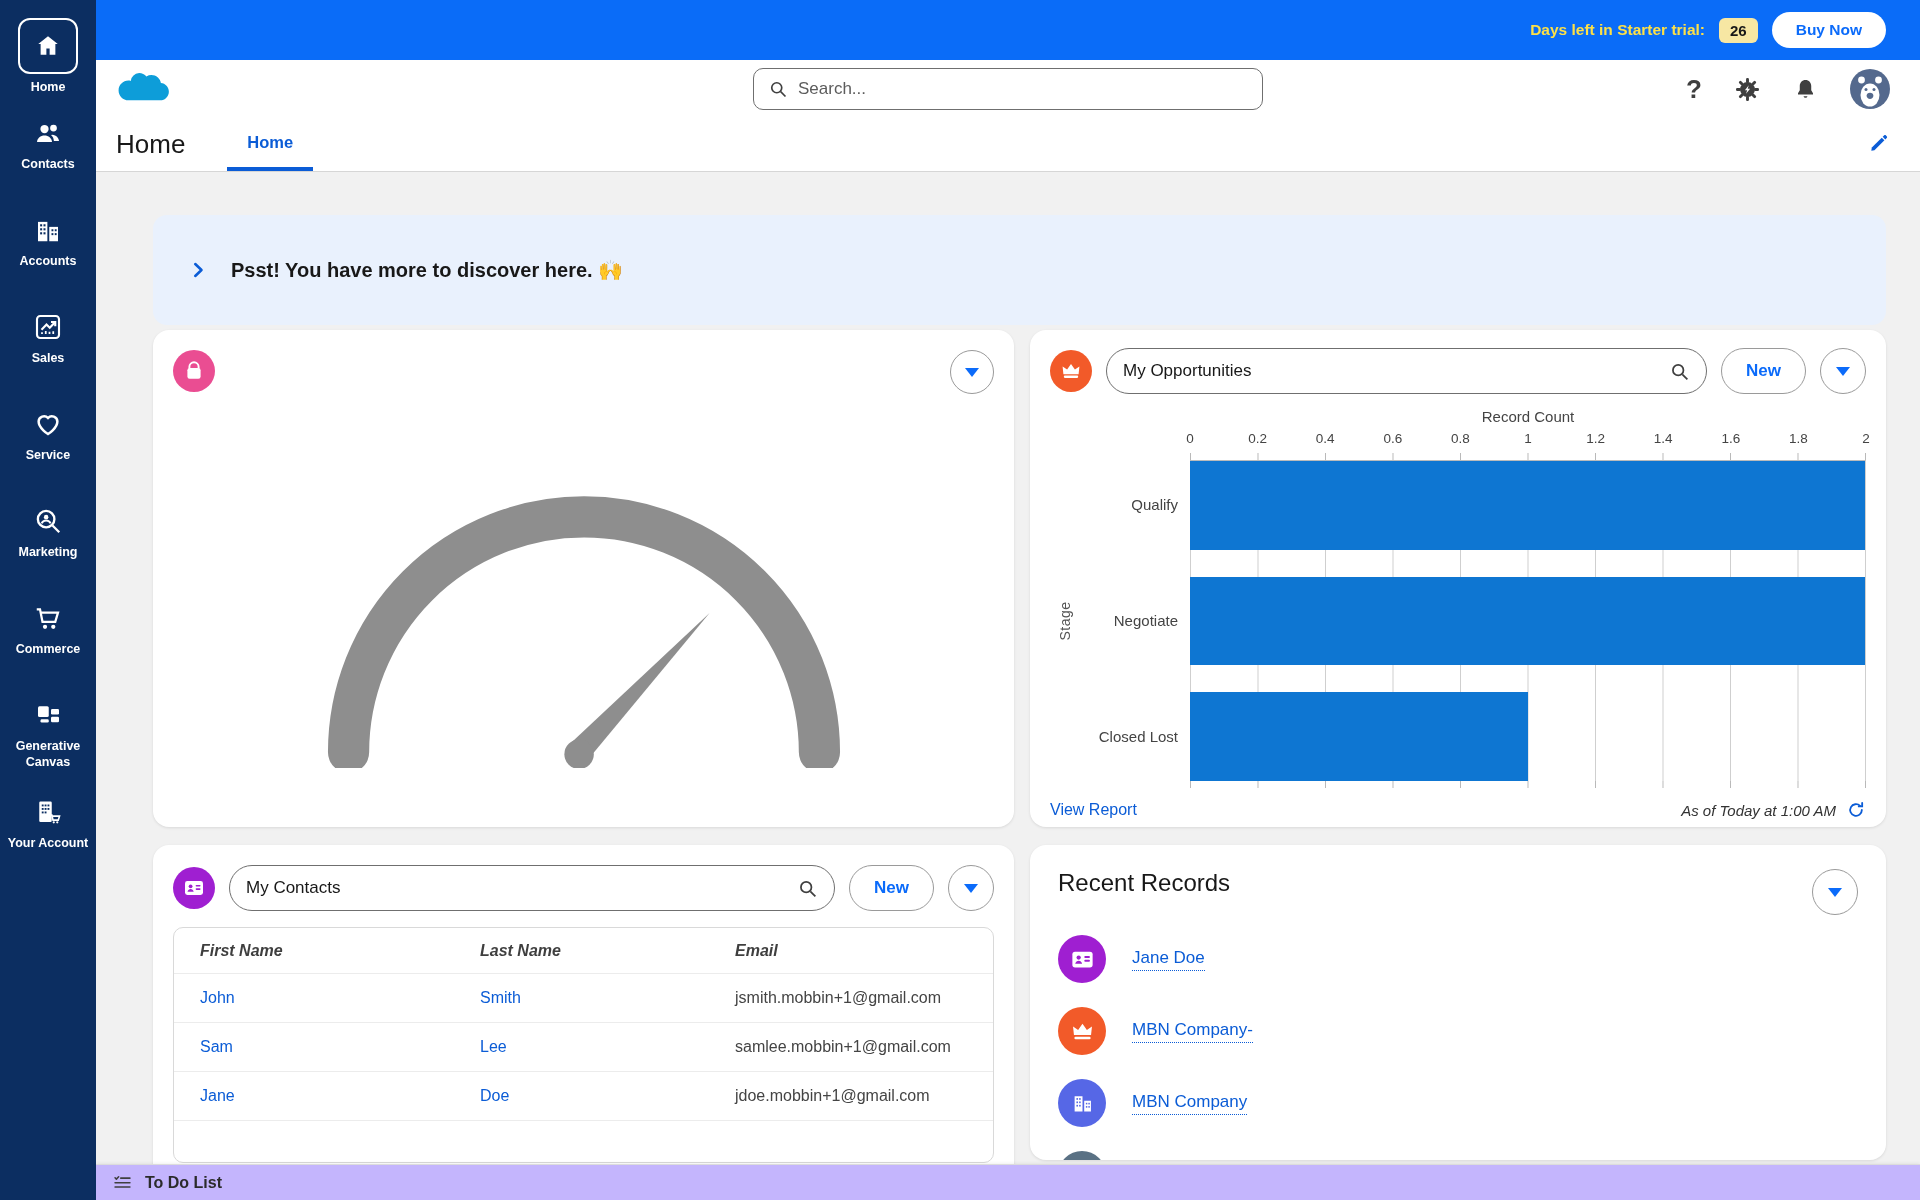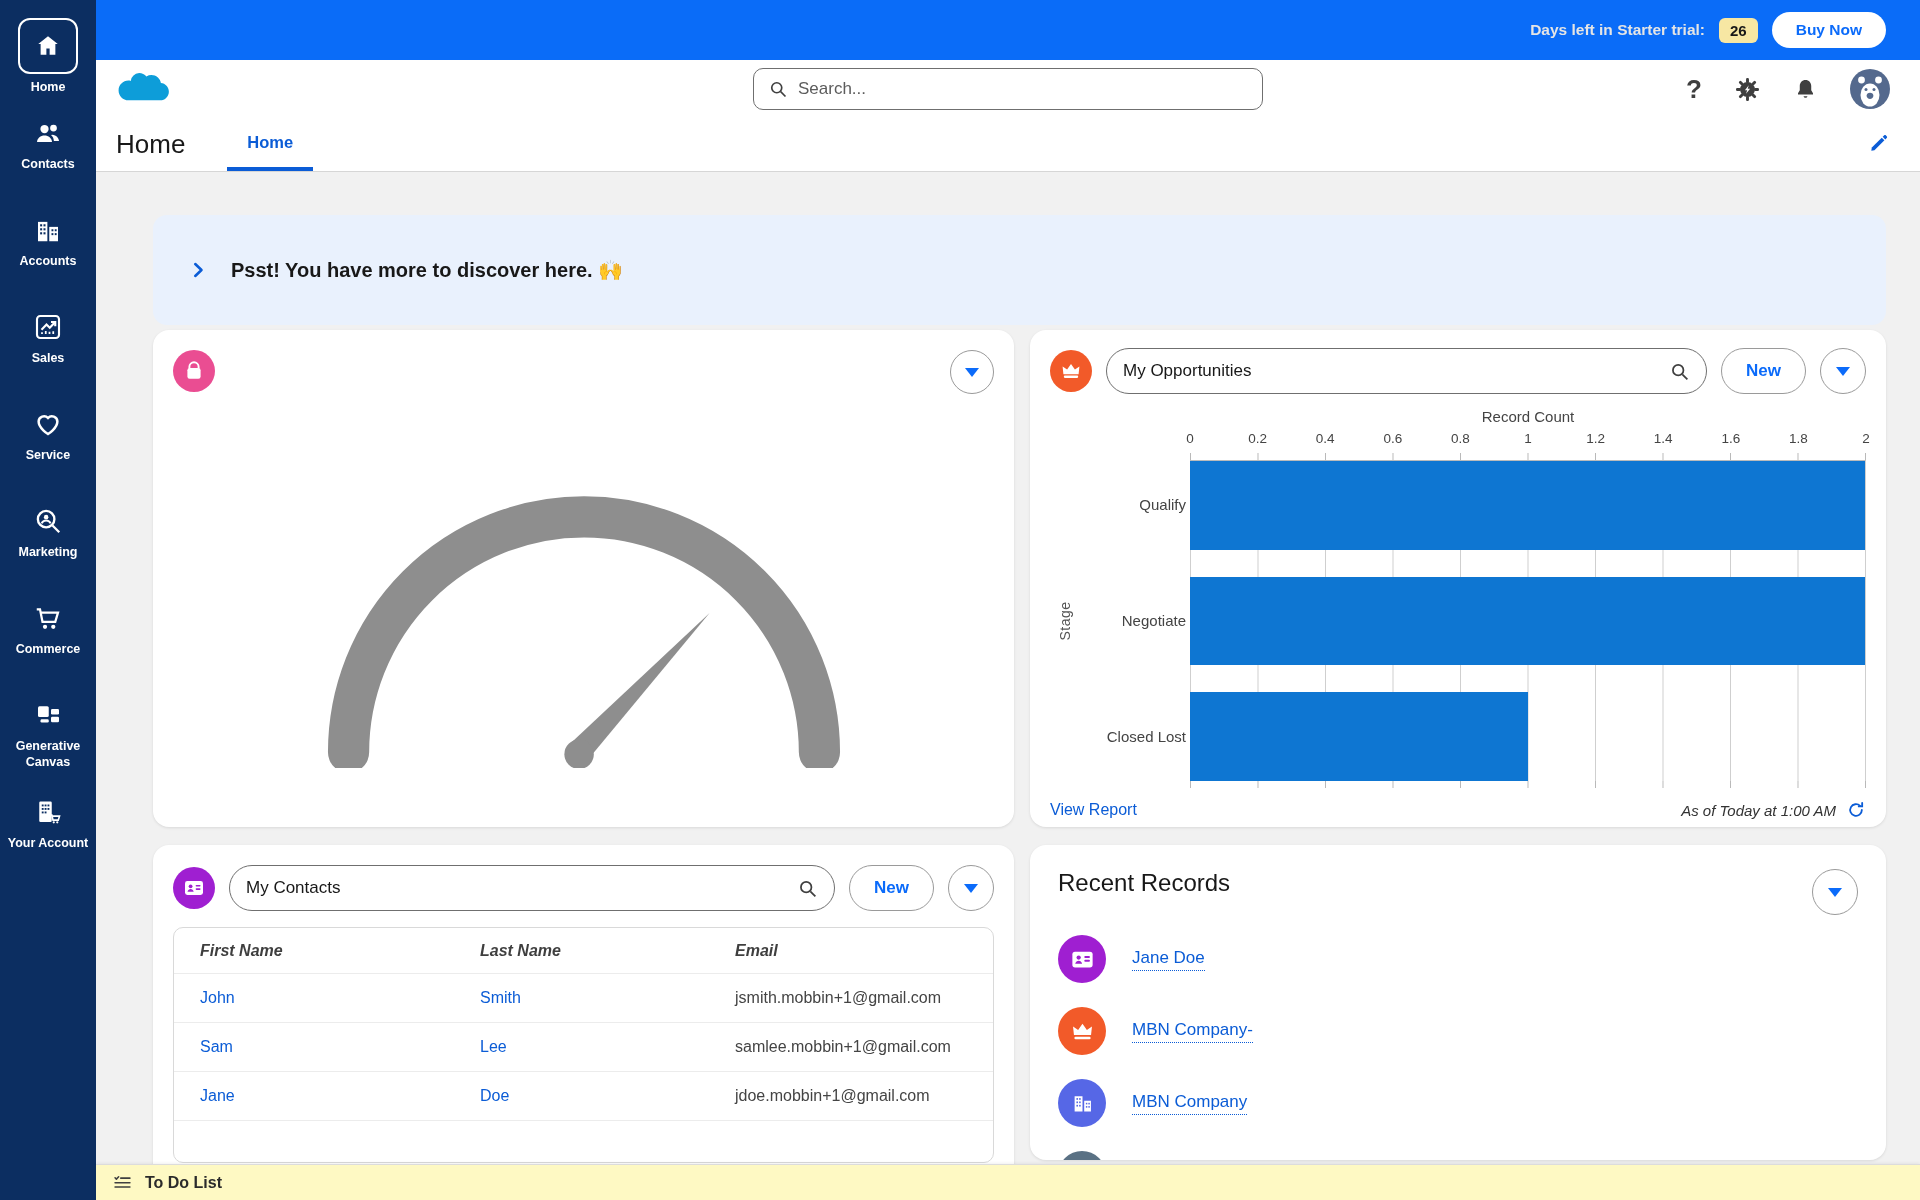--- a/index.html
+++ b/index.html
@@ -10,21 +10,21 @@
   .sidebar { position:absolute; left:0; top:0; width:96px; height:1200px; background:#0c2e61; z-index:20; display:flex; flex-direction:column; align-items:center; padding-top:18px; }
   .nav-item { width:96px; height:97px; display:flex; flex-direction:column; align-items:center; justify-content:flex-start; cursor:pointer; }
   .nav-item .icn { width:36px; height:36px; display:flex; align-items:center; justify-content:center; }
   .nav-item .icn svg { width:30px; height:30px; }
   .nav-item .lbl { margin-top:6px; color:#fff; font-size:12.5px; font-weight:700; text-align:center; line-height:1.25; padding:0 4px; }
   .nav-item.active .iconbox { border:2px solid #fff; border-radius:12px; padding:8px 10px; }
   .nav-item.active .icn svg { width:26px; height:26px; }
 
   
   .topbar { position:absolute; left:96px; top:0; width:1824px; height:60px; background:#0a6cf8; display:flex; align-items:center; justify-content:flex-end; gap:14px; padding-right:34px; z-index:15; }
-  .trial-label { color:#e5e5e5; font-size:15.5px; font-weight:700; }
+  .trial-label { color:#fde047; font-size:15.5px; font-weight:700; }
   .trial-badge { background:#f7e7a3; color:#181818; font-size:15px; font-weight:700; border-radius:6px; padding:4px 11px; }
   .buy-btn { background:#fff; color:#0b6bfa; font-size:15.5px; font-weight:700; border:none; border-radius:999px; padding:9px 24px; cursor:pointer; }
 
   
   .header { position:absolute; left:96px; top:60px; width:1824px; height:58px; background:#fff; display:flex; align-items:center; z-index:14; }
   .logo { margin-left:18px; width:60px; height:42px; }
   .search-wrap { position:absolute; left:50%; transform:translateX(-50%); width:510px; height:42px; }
   .search-box { width:100%; height:100%; border:1.5px solid #6f6f6f; border-radius:10px; display:flex; align-items:center; padding:0 14px; gap:10px; background:#fff; }
   .search-box input { border:none; outline:none; flex:1; font-size:17px; color:#333; font-family:"Liberation Sans", sans-serif; }
   .search-box input::placeholder { color:#5c5c5c; }
@@ -66,21 +66,21 @@
   .opp-card { left:914px; top:158px; width:856px; height:497px; padding:18px 20px; display:flex; flex-direction:column; }
   .chart-zone { margin-top:14px; }
   .chart-title { margin-left:140px; text-align:center; font-size:15px; color:#444; }
   .axis { position:relative; margin-left:140px; height:22px; margin-top:6px; }
   .axis .tick { position:absolute; transform:translateX(-50%); font-size:13.5px; color:#444; top:0; }
   .tickmarks { margin-left:140px; height:7px; background-image:linear-gradient(to right,#b9b9b9 1px,transparent 1px); background-size:calc(100%/10) 100%; border-right:1px solid #b9b9b9; }
   .plot-row { display:flex; }
   .stage-lbl { width:30px; display:flex; align-items:center; justify-content:center; }
   .stage-lbl span { transform:rotate(-90deg); font-size:14px; color:#555; letter-spacing:.5px; white-space:nowrap; }
   .cats { width:110px; display:flex; flex-direction:column; gap:27px; }
-  .cats div { height:89px; display:flex; align-items:center; justify-content:flex-end; padding-right:4px; font-size:15px; color:#444; white-space:nowrap; }
+  .cats div { height:89px; display:flex; align-items:center; justify-content:flex-end; padding-right:12px; font-size:15px; color:#444; white-space:nowrap; }
   .plot { flex:1; height:321px; position:relative; background-image:linear-gradient(to right,#cfcfcf 1px,transparent 1px); background-size:calc(100%/10) 100%; border-right:1px solid #cfcfcf; border-top:1px solid #bbb; display:flex; flex-direction:column; gap:27px; }
   .bar { height:89px; }
   .opp-foot { margin-top:auto; display:flex; align-items:center; justify-content:space-between; padding-top:12px; }
   .link { color:#0b5cd6; font-size:16px; cursor:pointer; text-decoration:none; }
   .asof { display:flex; align-items:center; gap:10px; font-size:15px; color:#333;font-style:italic; }
 
   
   .contacts-card { left:37px; top:673px; width:861px; height:335px; padding:20px; }
   .ctable { margin-top:16px; border:1px solid #d9d9d9; border-radius:10px; overflow:hidden; }
   .trow { display:flex; align-items:center; height:49px; border-top:1px solid #ececec; padding:0 4px; }
@@ -96,21 +96,21 @@
   .recent-card { left:914px; top:673px; width:856px; height:315px; padding:24px 28px; overflow:hidden; }
   .recent-head { display:flex; align-items:flex-start; justify-content:space-between; }
   .recent-title { font-size:24px; color:#181818; font-weight:400; }
   .rlist { margin-top:20px; display:flex; flex-direction:column; gap:24px; }
   .ritem { display:flex; align-items:center; gap:26px; }
   .ritem .round-icon { width:48px; height:48px; }
   .ritem .round-icon svg { width:27px; height:27px; }
   .rlink { font-size:17px; color:#0b5cd6; border-bottom:1.5px dotted #0b5cd6; padding-bottom:2px; cursor:pointer; }
 
   
-  .bottombar { position:absolute; left:96px; top:1164px; width:1824px; height:36px; background:#fef9c3; border-top:1px solid #dcdcdc; box-shadow:0 -1px 3px rgba(0,0,0,.06); display:flex; align-items:center; gap:12px; padding-left:16px; z-index:25; cursor:pointer; }
+  .bottombar { position:absolute; left:96px; top:1164px; width:1824px; height:36px; background:#c4b5fd; border-top:1px solid #dcdcdc; box-shadow:0 -1px 3px rgba(0,0,0,.06); display:flex; align-items:center; gap:12px; padding-left:16px; z-index:25; cursor:pointer; }
   .todo-lbl { font-size:16px; font-weight:700; color:#2b2b2b; }
 </style>
 </head>
 <body>
 
 <div class="app">
 
   <nav class="sidebar">
     <div class="nav-item active">
       <span class="iconbox">

